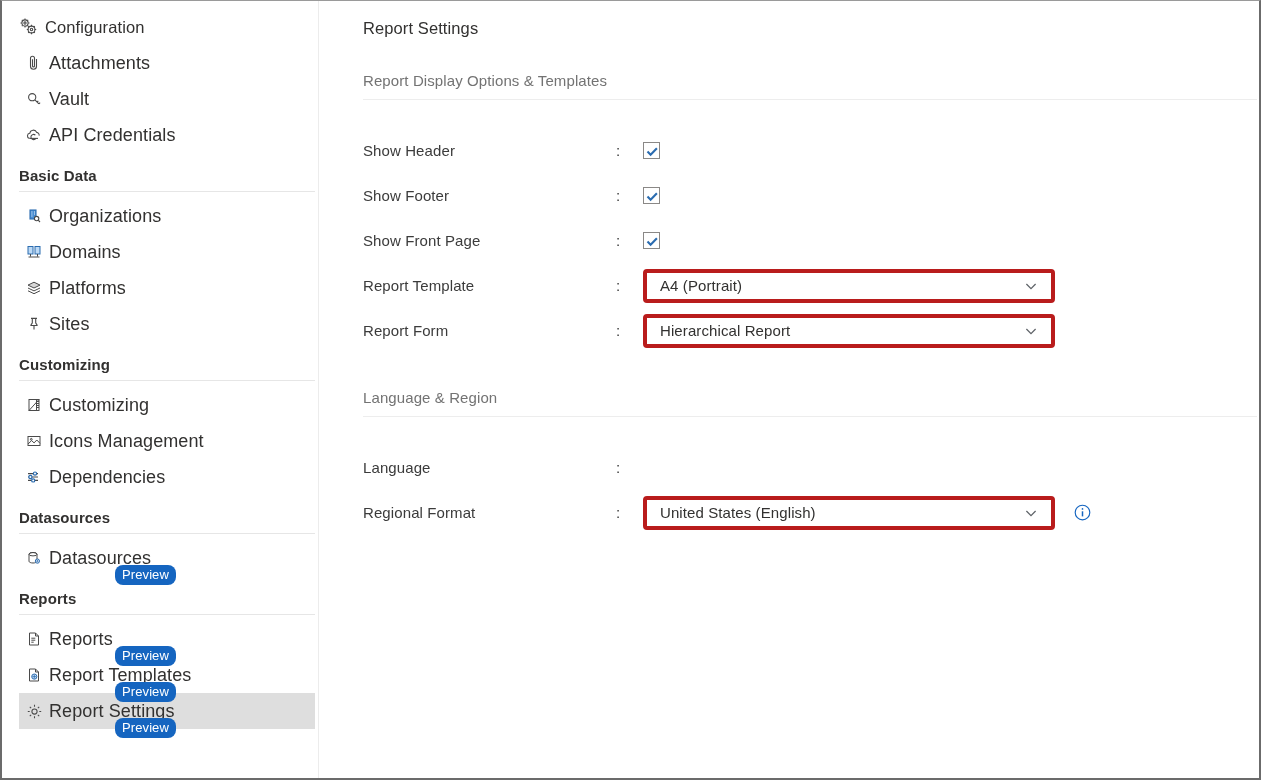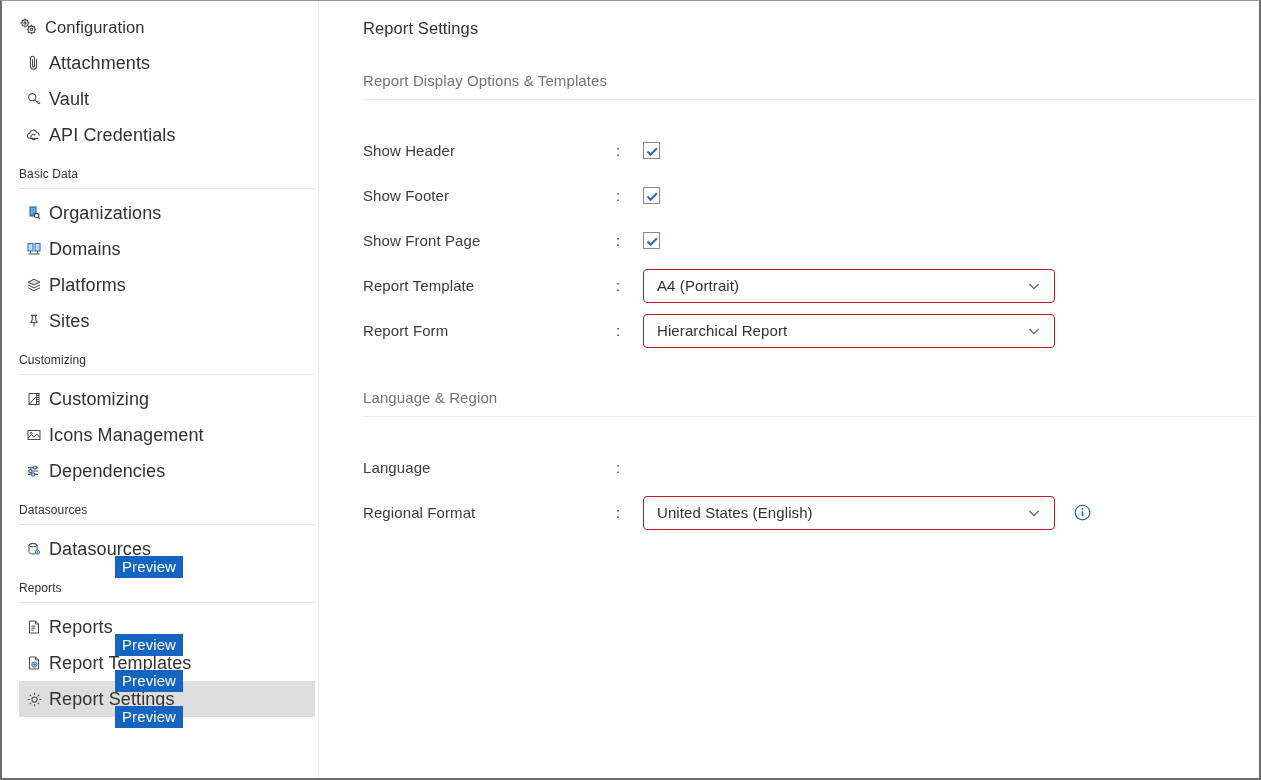--- a/index.html
+++ b/index.html
@@ -69,37 +69,37 @@
   .nav-item.root .nav-label { font-size: 16.5px; }
   .nav-item.root { margin-left: 9px; }
   .nav-item.root .nav-icon { width: 34px; min-width: 34px; }
 
   .badge-preview {
     position: absolute;
     left: 96px;
     top: 25px;
     background: #1565c0;
     color: #ffffff;
-    font-size: 15px;
+    font-size: 13px;
     line-height: 1;
     padding: 3px 7px 4px 7px;
-    border-radius: 0;
+    border-radius: 8px;
     font-family: "Liberation Sans", sans-serif;
     white-space: nowrap;
     z-index: 5;
     letter-spacing: 0.1px;
   }
 
   .section-head {
     margin: 14px 0 0 17px;
     width: 296px;
   }
   .section-head .section-title {
-    font-size: 12px;
-    font-weight: normal;
+    font-size: 15px;
+    font-weight: bold;
     color: #323130;
     padding-bottom: 7px;
     letter-spacing: 0.1px;
   }
   .section-head .section-rule {
     height: 1px;
     background: #e6e6e6;
     width: 296px;
   }
 
@@ -161,21 +161,21 @@
     background: #ffffff;
     position: relative;
     cursor: pointer;
     display: inline-block;
   }
   .checkbox svg { position: absolute; left: 1px; top: 1px; }
 
   .select-box {
     width: 412px;
     height: 34px;
-    border: 1px solid #b91c1c;
+    border: 4px solid #b91c1c;
     border-radius: 4px;
     background: #ffffff;
     display: flex;
     align-items: center;
     justify-content: space-between;
     padding: 0 12px 0 13px;
     cursor: pointer;
   }
   .select-value {
     font-size: 15px;

